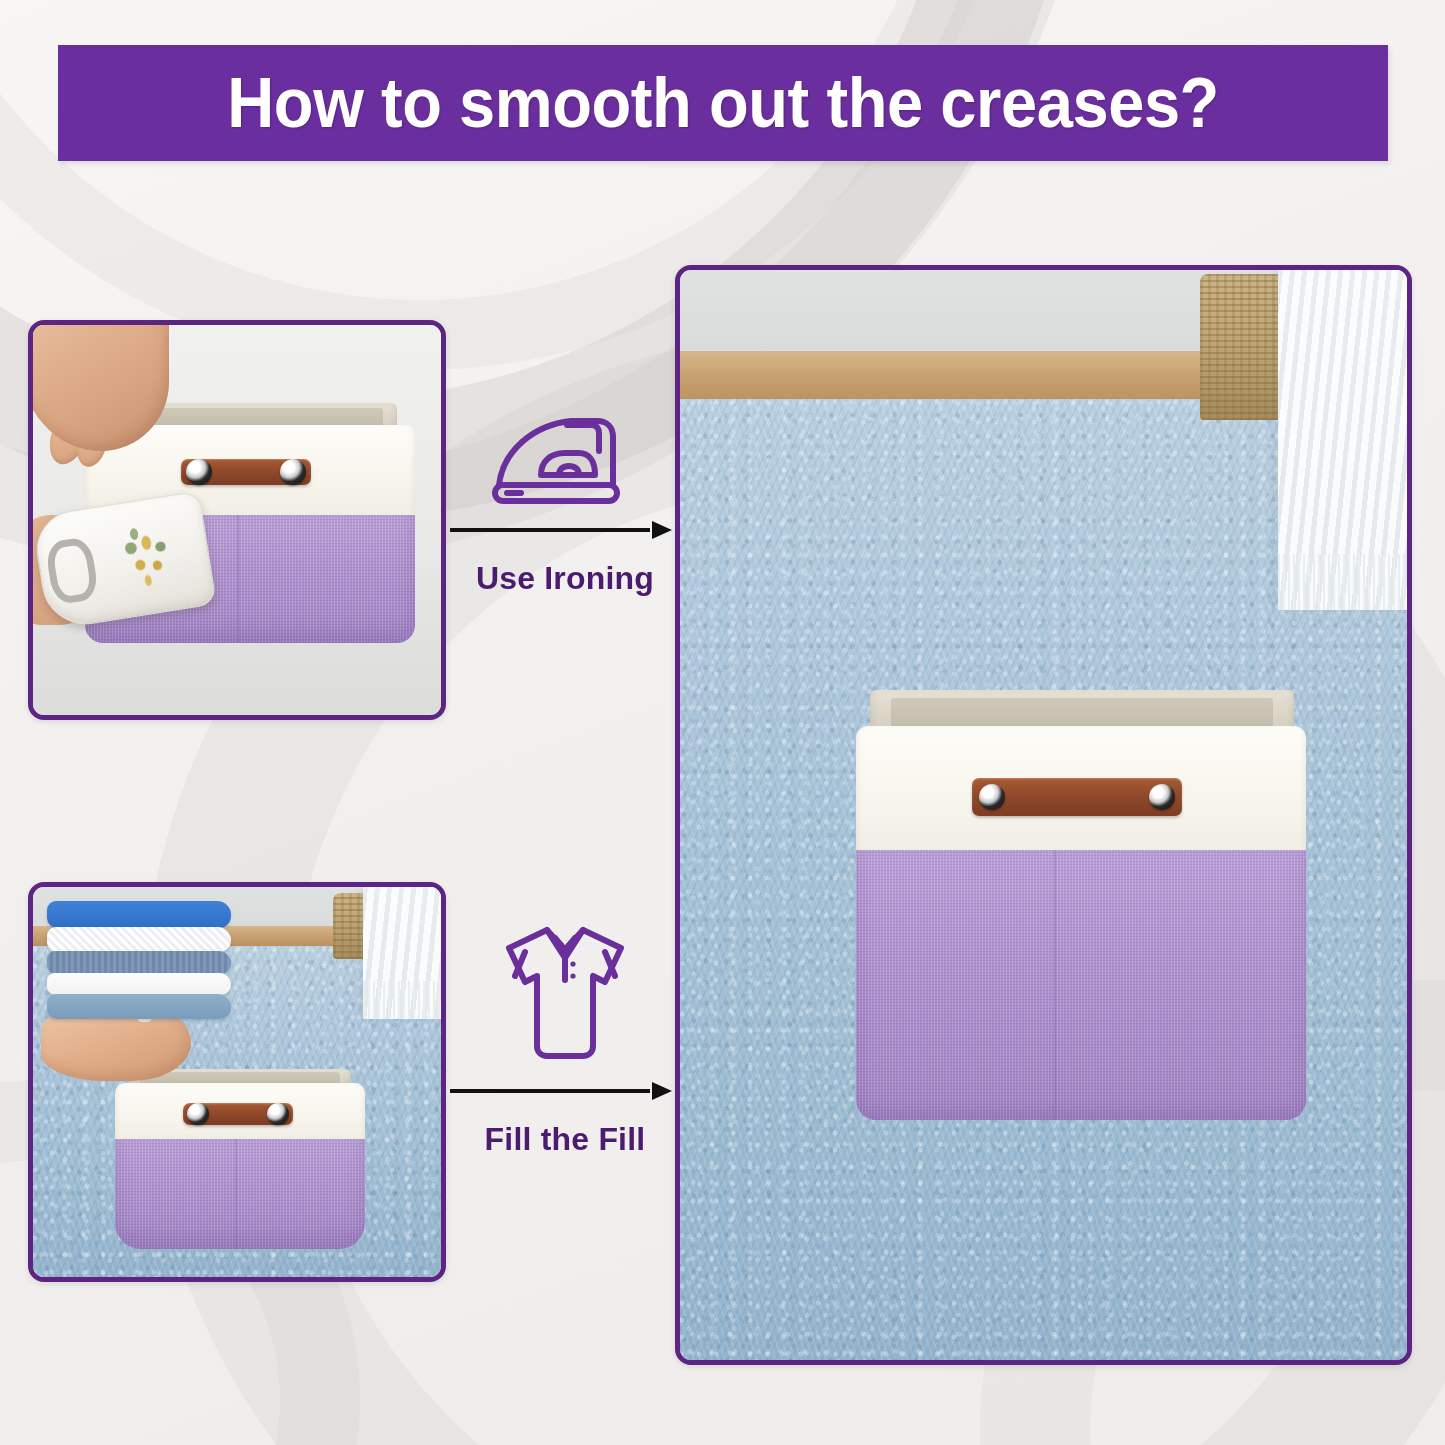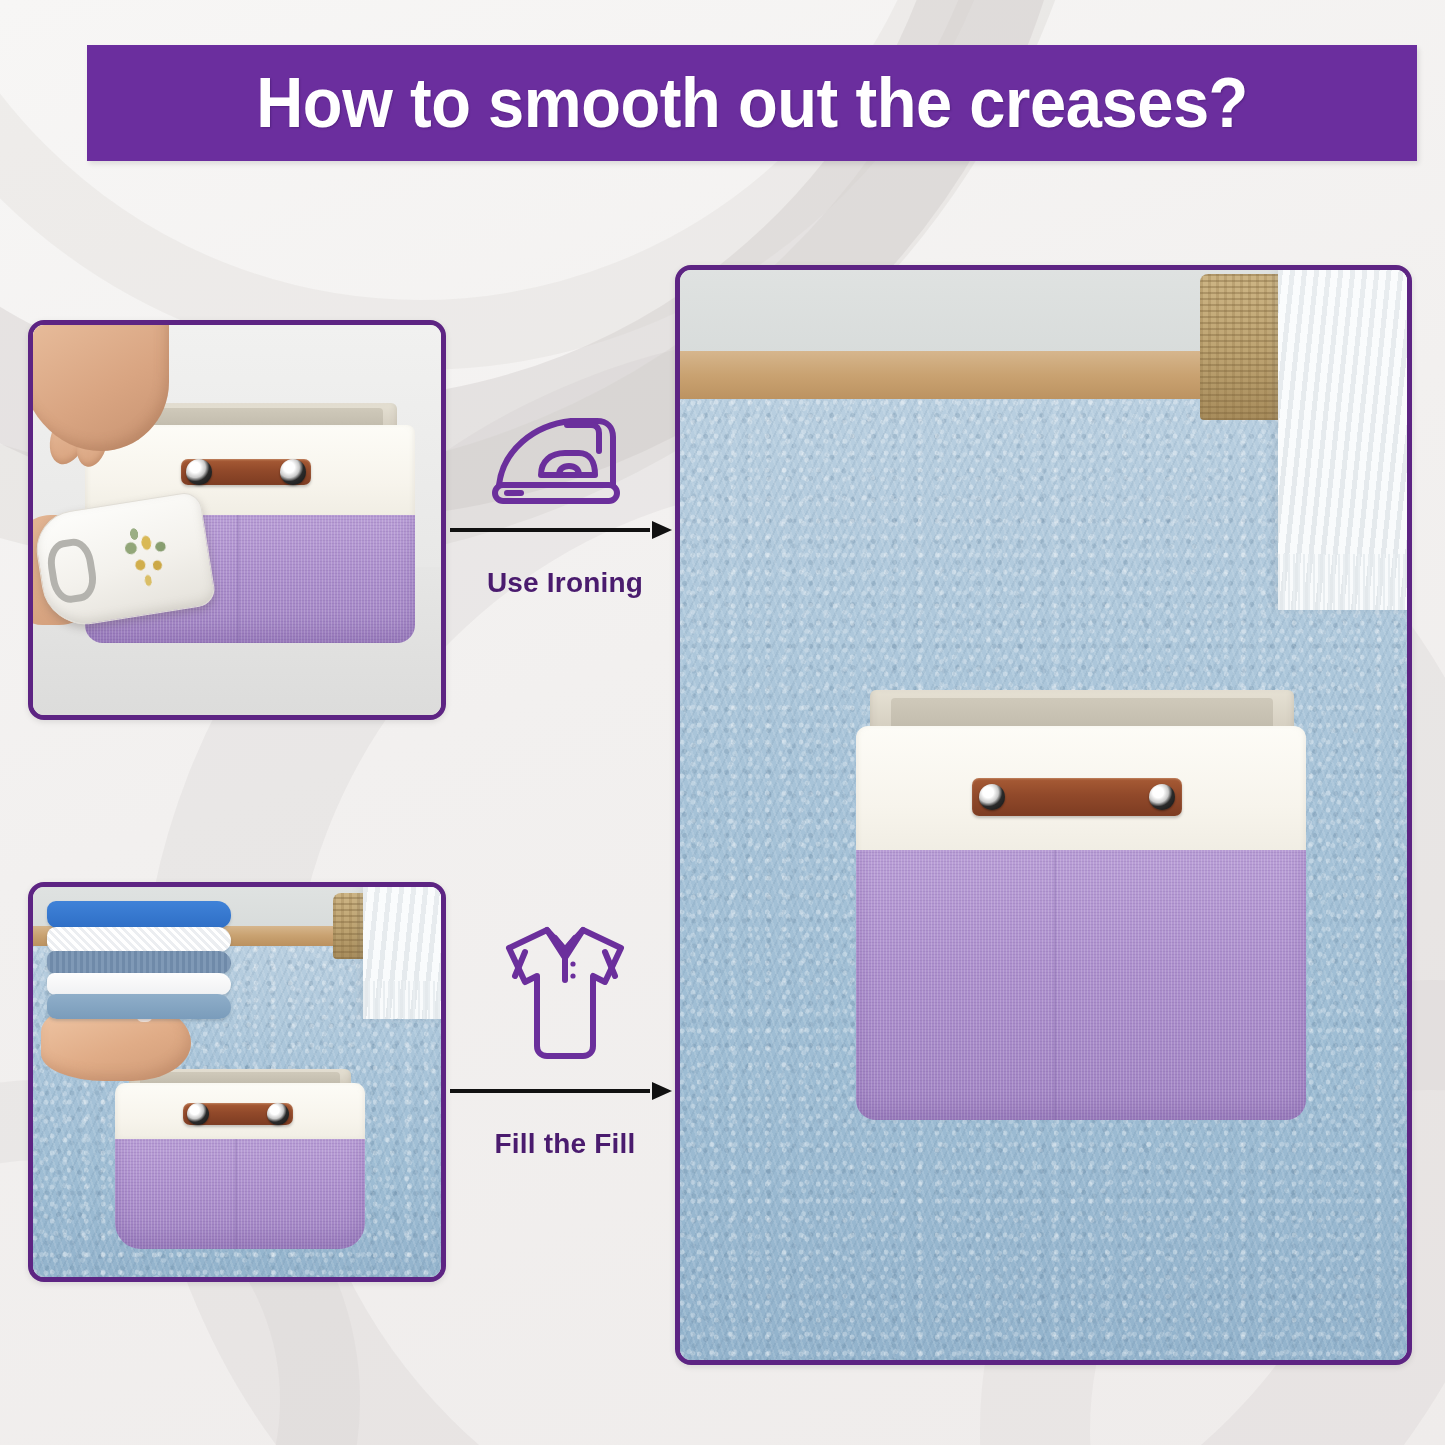--- a/index.html
+++ b/index.html
@@ -67,21 +67,20 @@
   #title-banner {
     position: absolute;
     left: 58px; top: 45px;
     width: 1330px; height: 116px;
     background: #6b2e9e;
     display: flex;
     align-items: center;
     justify-content: center;
     box-shadow: 2px 3px 5px rgba(0,0,0,0.10);
     z-index: 5;
-    margin-left: 29px;
   }
   #title-text {
     color: #ffffff;
     font-family: "Liberation Sans", sans-serif;
     font-weight: bold;
     font-size: 70px;
     letter-spacing: -0.5px;
     white-space: nowrap;
     transform: scaleX(0.93);
     text-shadow: 1px 1px 2px rgba(60,20,95,0.45);
@@ -292,24 +291,24 @@
     background:#111111;
   }
   .step-arrow .head {
     position:absolute; right:0; top:2px;
     width:0; height:0;
     border-top: 9px solid transparent;
     border-bottom: 9px solid transparent;
     border-left: 20px solid #111111;
   }
   .step-label {
-    margin-top: 26px;
+    margin-top: 19px;
     color: #4a1b6e;
     font-weight: bold;
-    font-size: 28px;
+    font-size: 32px;
     letter-spacing: 0.2px;
     white-space: nowrap;
   }
 </style>
 </head>
 <body>
 
 <div id="page">
   <div class="swoosh sw1"></div>
   <div class="swoosh sw2"></div>

